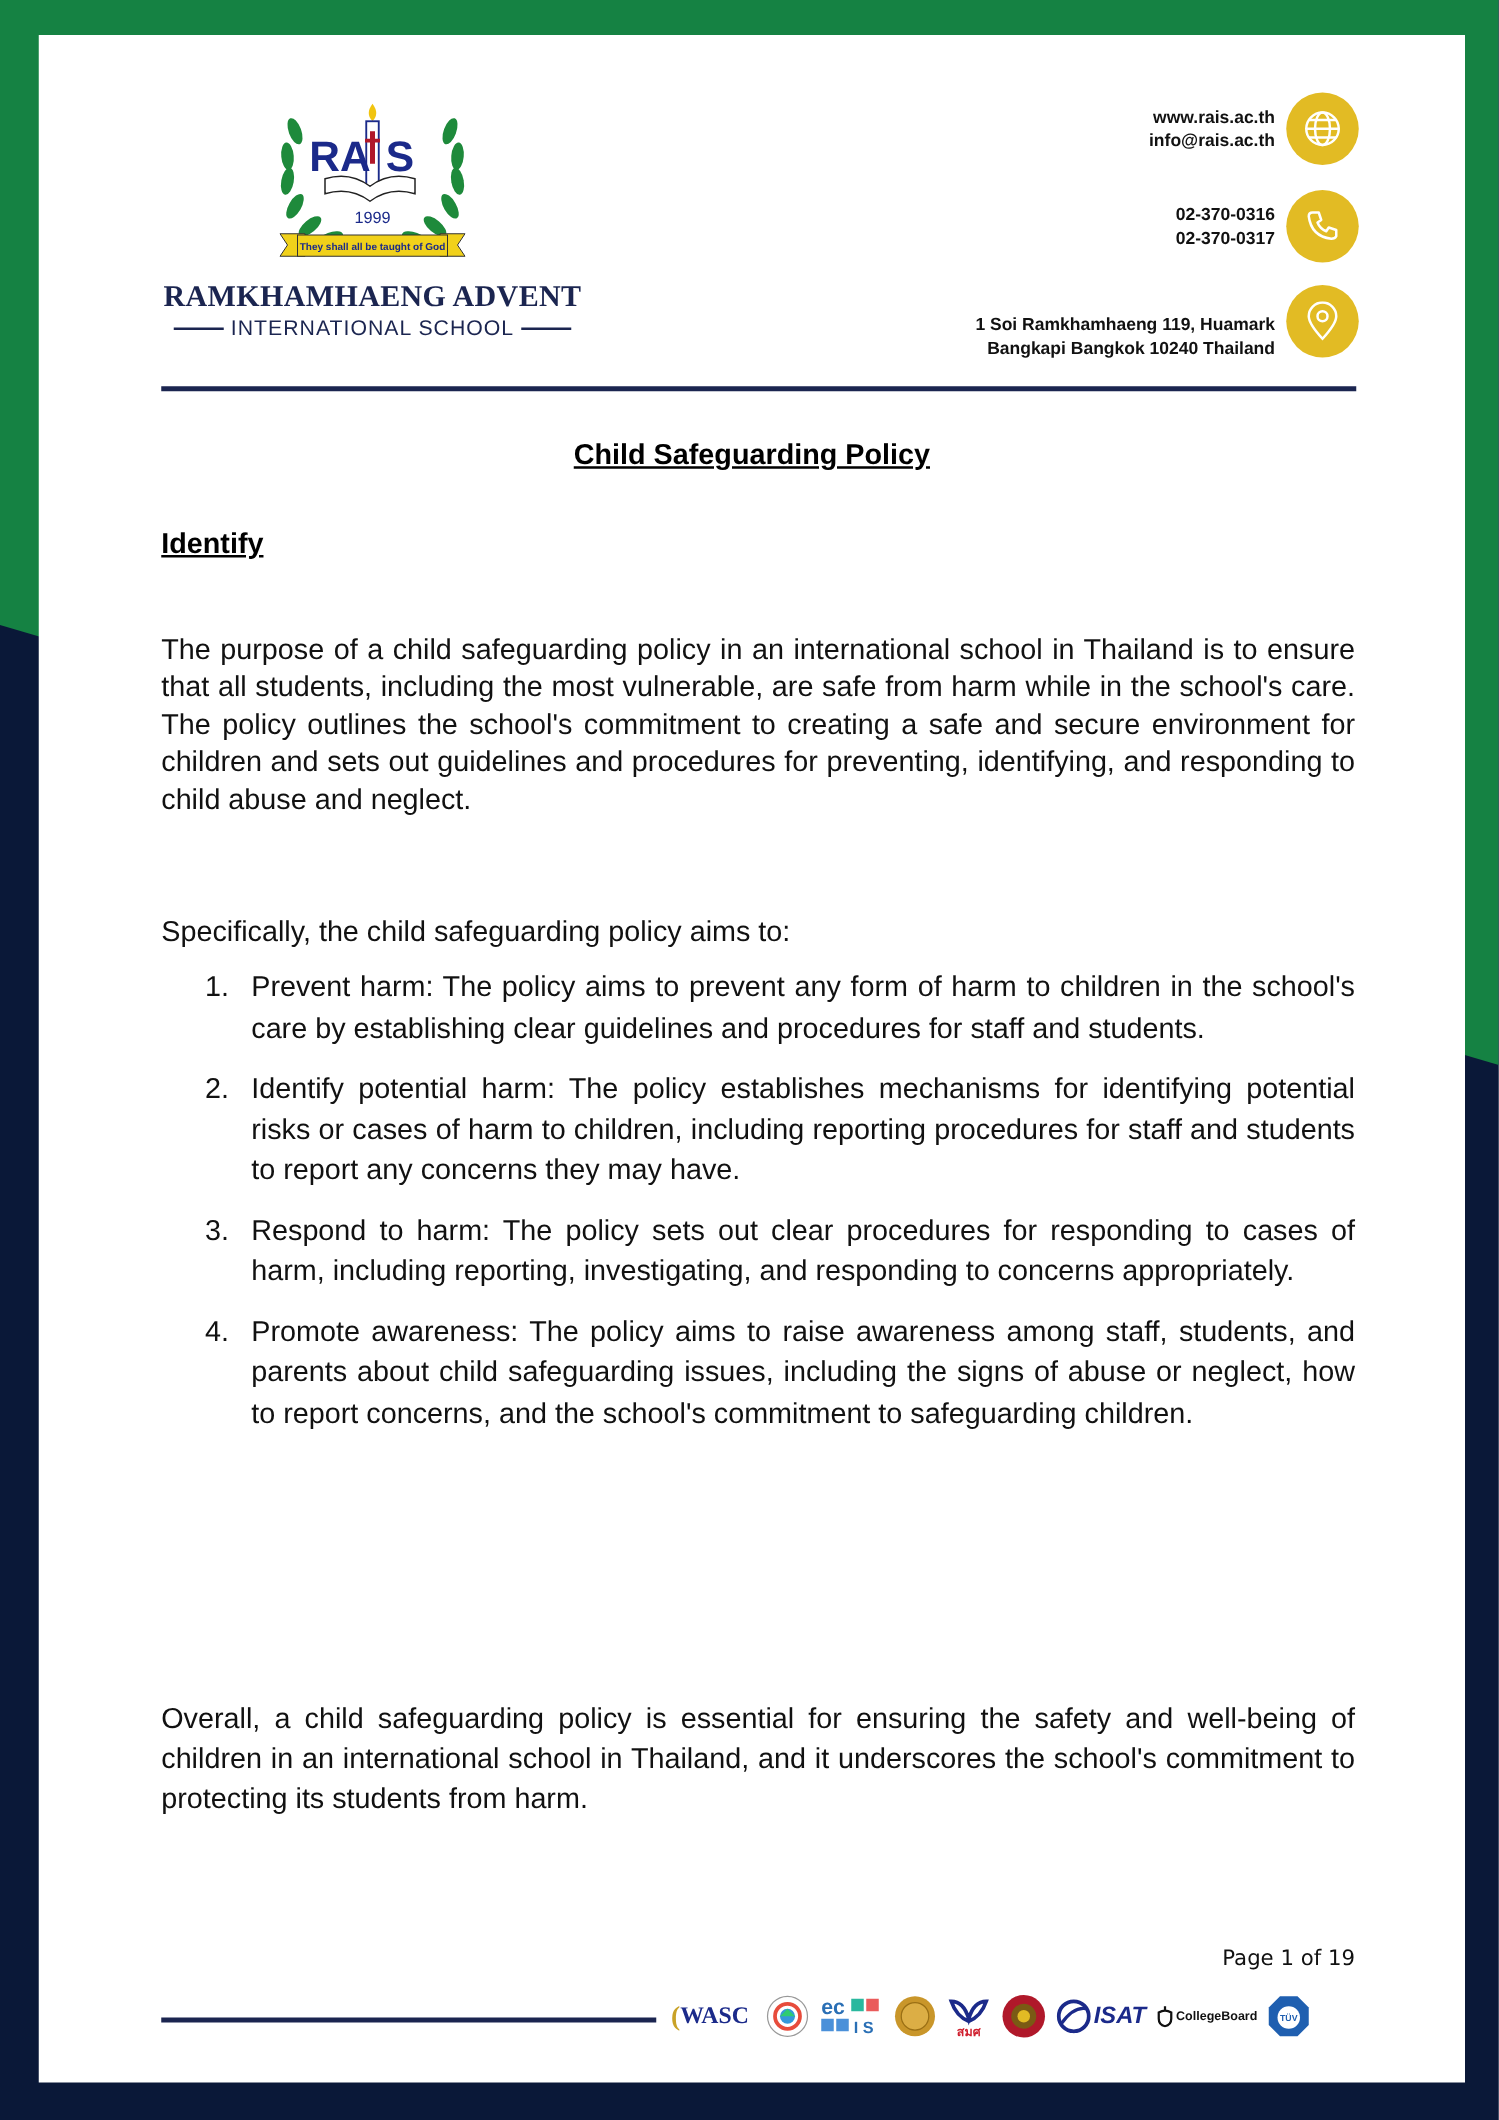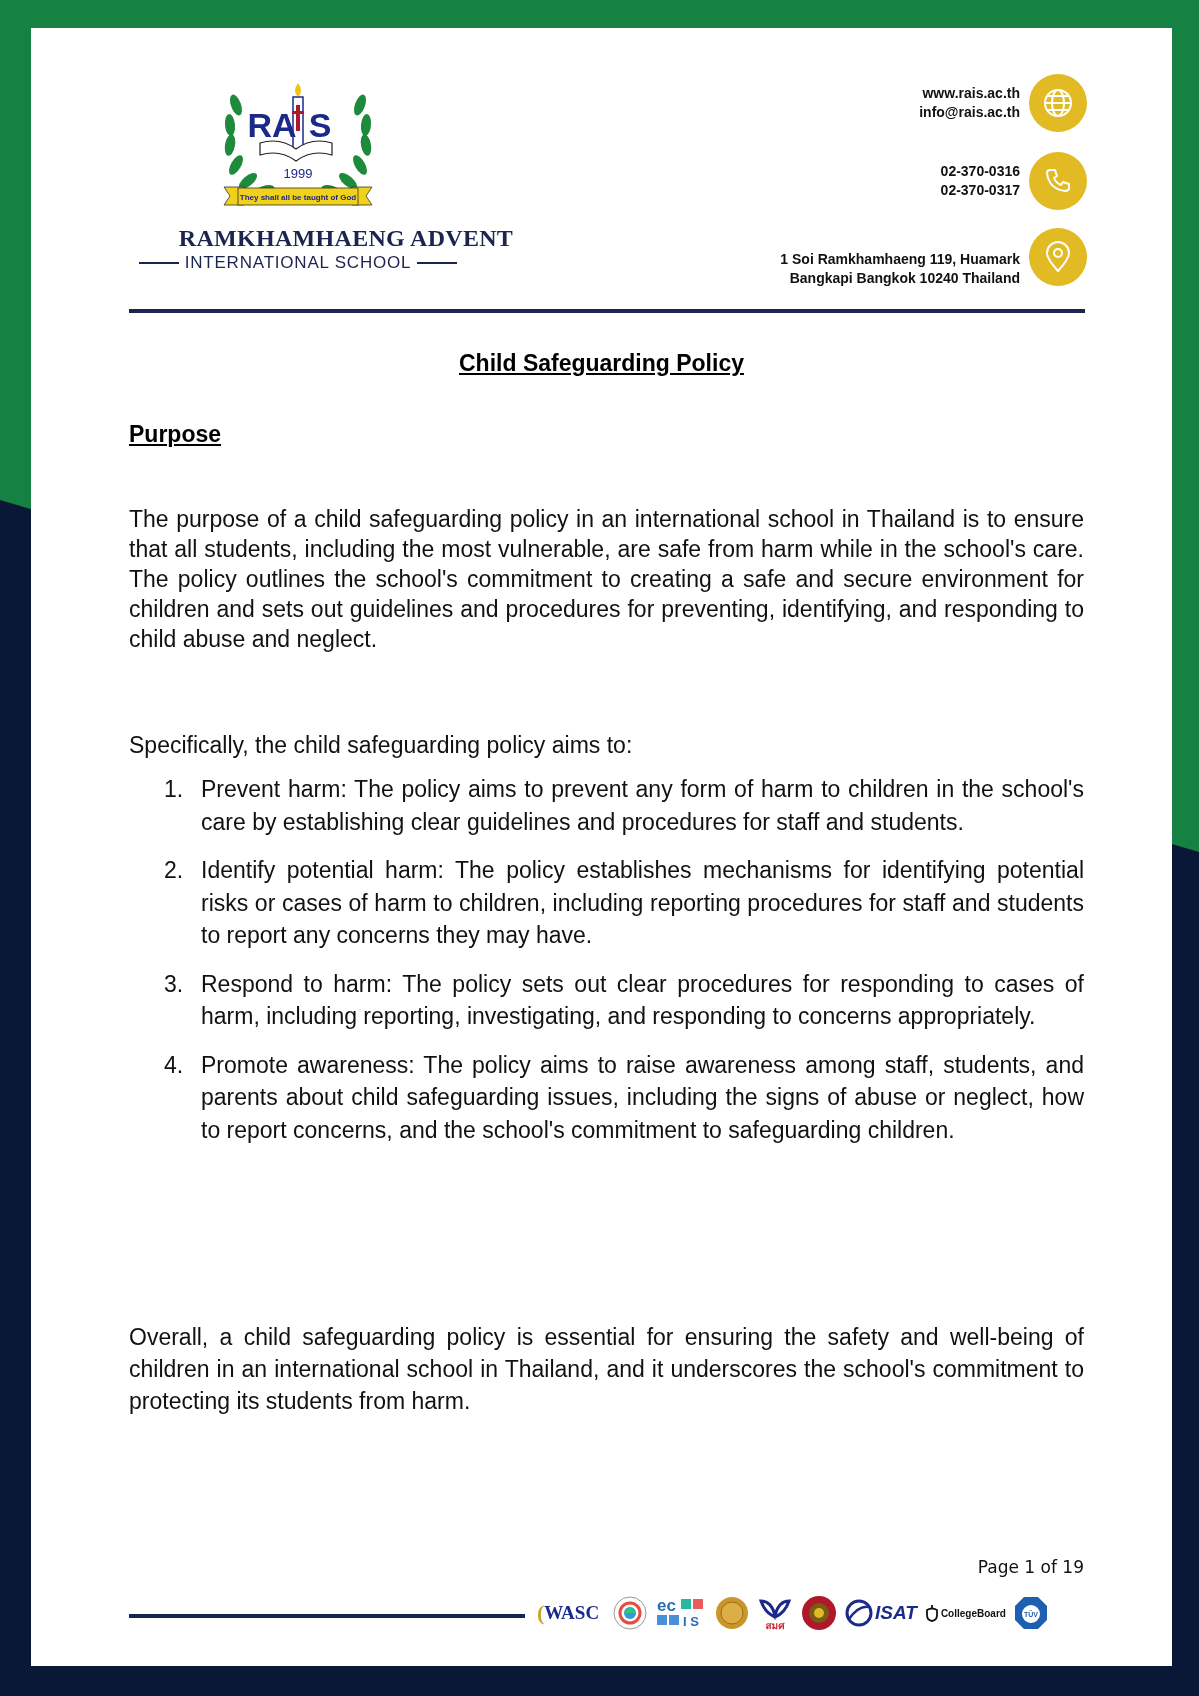--- a/index.html
+++ b/index.html
@@ -5,21 +5,21 @@
   html, body { margin: 0; padding: 0; }
   body { width: 1199px; height: 1696px; position: relative; overflow: hidden; background: #0a1838; font-family: "Liberation Sans", sans-serif; }
   .bg-green { position: absolute; left: 0; top: 0; width: 1199px; height: 1696px; background: #158243;
     clip-path: polygon(0 0, 1199px 0, 1199px 852px, 0 500px); }
   .page { position: absolute; left: 31px; top: 28px; width: 1141px; height: 1638px; background: #ffffff; }
   .abs { position: absolute; }
 
   
   .logo { left: 99px; top: 47px; width: 336px; height: 200px; }
   .crest { position: absolute; left: 84px; top: 0; width: 168px; height: 140px; }
-  .school-name { position: absolute; left: 0; top: 150px; width: 336px; text-align: center; font-family: "Liberation Serif", serif; font-weight: bold; font-size: 24px; color: #1b2550; letter-spacing: 0.3px; margin-left: 48px; }
+  .school-name { position: absolute; left: 0; top: 150px; width: 336px; text-align: center; font-family: "Liberation Serif", serif; font-weight: bold; font-size: 24px; color: #1b2550; letter-spacing: 0.3px; }
   .school-sub { position: absolute; left: 0; top: 178px; width: 336px; display: flex; align-items: center; justify-content: center; gap: 6px; font-size: 17px; color: #1b2550; letter-spacing: 0.8px; }
   .school-sub .dash { width: 40px; height: 2px; background: #1b2550; }
 
   
   .contact { right: 88px; text-align: right; font-size: 14px; font-weight: bold; color: #111; line-height: 19px; }
   .icon-circle { position: absolute; width: 58px; height: 58px; border-radius: 50%; background: #e2bb24; display: flex; align-items: center; justify-content: center; right: 85px; }
 
   .rule { position: absolute; left: 98px; width: 956px; height: 4px; background: #1b2550; }
 
   .title { left: 0; width: 1141px; top: 322px; text-align: center; font-weight: bold; font-size: 23px; text-decoration: underline; color: #000; }
@@ -110,21 +110,21 @@
   <div class="icon-circle" style="top:200px;">
     <svg width="28" height="32" viewBox="0 0 28 32" fill="none" stroke="#fff" stroke-width="2">
       <path d="M14 30 q-11 -12 -11 -18 a11 11 0 0 1 22 0 q0 6 -11 18z"></path>
         <circle cx="14" cy="12" r="4"></circle>
     </svg>
   </div>
 
   <div class="rule" style="top:281px;"></div>
 
   <div class="abs title">Child Safeguarding Policy</div>
-  <div class="abs heading">Purpose</div>
+  <div class="abs heading">Identify</div>
   <div class="abs para" style="top:476px;">The purpose of a child safeguarding policy in an international school in Thailand is to ensure that all students, including the most vulnerable, are safe from harm while in the school's care. The policy outlines the school's commitment to creating a safe and secure environment for children and sets out guidelines and procedures for preventing, identifying, and responding to child abuse and neglect.</div>
   <div class="abs intro">Specifically, the child safeguarding policy aims to:</div>
 
   <div class="abs list">
     <div class="li">
       <span class="num">1.</span>
       <span>Prevent harm: The policy aims to prevent any form of harm to children in the school's care by establishing clear guidelines and procedures for staff and students.</span>
     </div>
     <div class="li">
       <span class="num">2.</span>
@@ -133,21 +133,21 @@
     <div class="li">
       <span class="num">3.</span>
       <span>Respond to harm: The policy sets out clear procedures for responding to cases of harm, including reporting, investigating, and responding to concerns appropriately.</span>
     </div>
     <div class="li">
       <span class="num">4.</span>
       <span>Promote awareness: The policy aims to raise awareness among staff, students, and parents about child safeguarding issues, including the signs of abuse or neglect, how to report concerns, and the school's commitment to safeguarding children.</span>
     </div>
   </div>
 
-  <div class="abs para" style="top:1293px; line-height:32px;">Overall, a child safeguarding policy is essential for ensuring the safety and well-being of children in an international school in Thailand, and it underscores the school's commitment to protecting its students from harm.</div>
+  <div class="abs para" style="top:1330px; line-height:32px;">Overall, a child safeguarding policy is essential for ensuring the safety and well-being of children in an international school in Thailand, and it underscores the school's commitment to protecting its students from harm.</div>
 
   <div class="abs pagenum">Page 1 of 19</div>
   <div class="rule" style="top:1586px; width:396px; height:4px;"></div>
 
   <div class="abs logos">
     <div class="lg" style="width:74px; font-family:'Liberation Serif',serif; font-size:19px; color:#1b2a8a;">
       <span style="color:#c9a227; font-size:22px;">(</span>
         <span>WASC</span>
     </div>
     <div class="lg">

